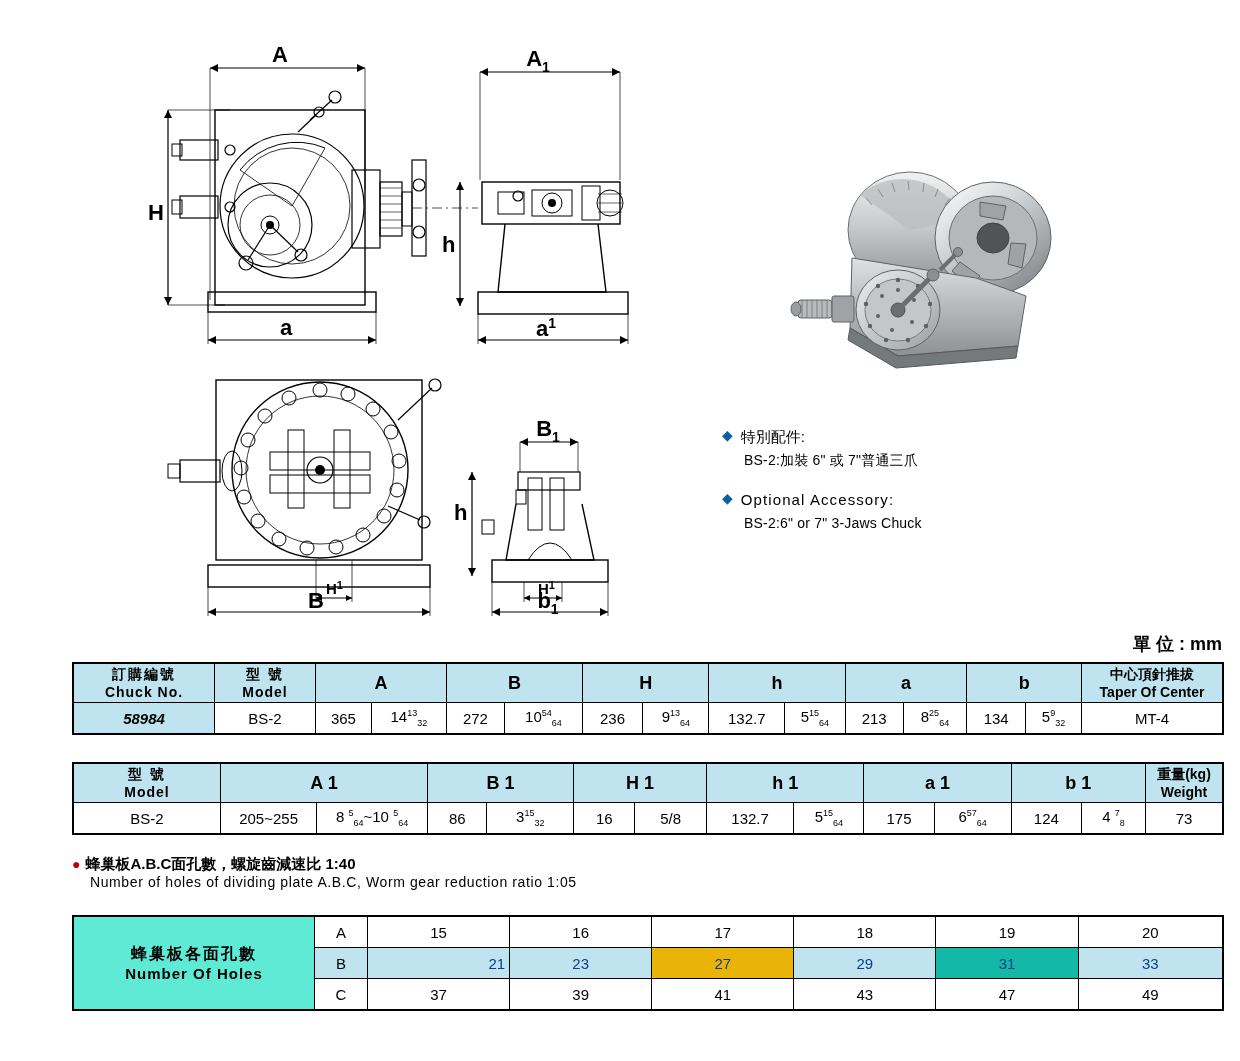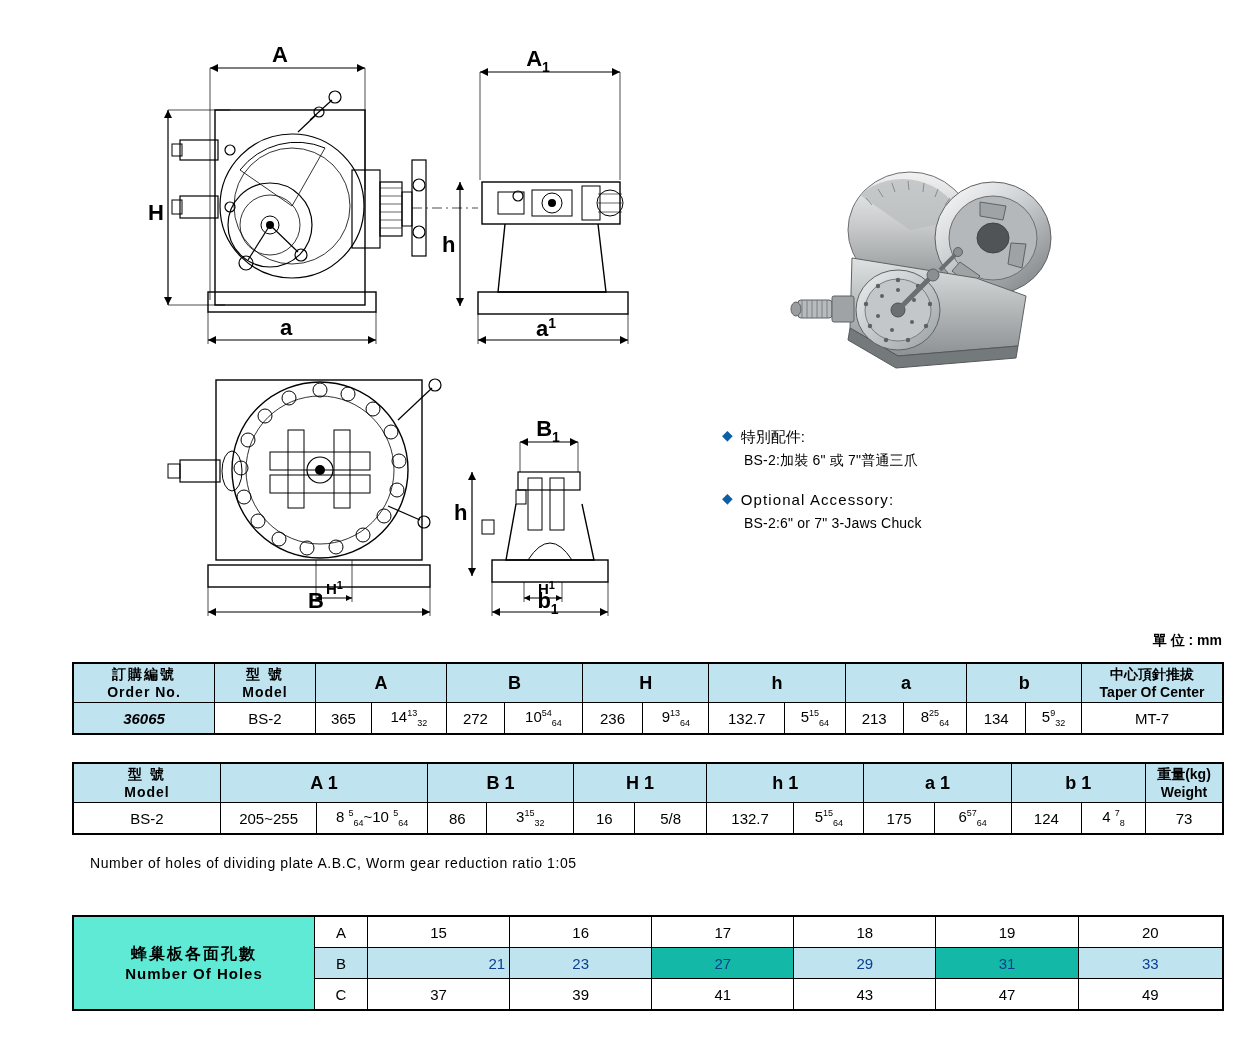--- a/index.html
+++ b/index.html
@@ -20,21 +20,21 @@
 
   
   .notes{position:absolute;left:722px;top:425px;width:480px;font-size:15px;line-height:1.55;}
   .note-row{display:flex;align-items:flex-start;margin-bottom:10px;}
   .diamond{color:#0b5fa5;font-size:14px;margin-right:8px;line-height:1.5;}
   .note-txt{font-size:15px;}
   .note-sub{font-size:14px;margin-left:22px;letter-spacing:.2px;}
   .mono-sp{letter-spacing:1.1px;}
 
   
-  .unit{position:absolute;right:18px;top:632px;font-size:14px;font-weight:bold;}
+  .unit{position:absolute;right:18px;top:632px;font-size:18px;font-weight:bold;}
 
   
   table{border-collapse:collapse;}
   .tbl{position:absolute;border:2px solid #000;}
   .tbl td,.tbl th{border:1px solid #000;text-align:center;vertical-align:middle;font-size:15px;padding:2px 4px;}
   .hdr{background:#bfe3ef;font-weight:bold;}
   .hdr .cn{font-size:14px;display:block;letter-spacing:2px;}
   .hdr .en{font-size:14px;display:block;letter-spacing:1px;}
   .ordercell{background:#bfe3ef;font-style:italic;font-weight:bold;font-size:17px;}
   .frac{font-size:14px;}
@@ -376,53 +376,53 @@
     </div>
   </div>
 
   <div class="unit">單 位 : mm</div>
 
   <table class="tbl" id="table1">
     <tbody>
         <tr>
       <td class="hdr" rowspan="1" style="width:132px;">
         <span class="cn">訂購編號</span>
-        <span class="en">Order No.</span>
+        <span class="en">Chuck No.</span>
       </td>
       <td class="hdr" style="width:92px;">
         <span class="cn">型 號</span>
         <span class="en">Model</span>
       </td>
       <td class="hdr" colspan="2" style="width:152px;font-size:18px;">A</td>
       <td class="hdr" colspan="2" style="width:160px;font-size:18px;">B</td>
       <td class="hdr" colspan="2" style="width:150px;font-size:18px;">H</td>
       <td class="hdr" colspan="2" style="width:158px;font-size:18px;">h</td>
       <td class="hdr" colspan="2" style="width:142px;font-size:18px;">a</td>
       <td class="hdr" colspan="2" style="width:134px;font-size:18px;">b</td>
       <td class="hdr" style="width:132px;">
         <span class="cn" style="letter-spacing:0;">中心頂針推拔</span>
         <span class="en" style="letter-spacing:0;">Taper Of Center</span>
       </td>
     </tr>
     <tr>
-      <td class="ordercell">36065</td>
+      <td class="ordercell">58984</td>
       <td>BS-2</td>
       <td>365</td>
       <td class="frac"><span>14</span><sup>13</sup><sub>32</sub></td>
       <td>272</td>
       <td class="frac"><span>10</span><sup>54</sup><sub>64</sub></td>
       <td>236</td>
       <td class="frac"><span>9</span><sup>13</sup><sub>64</sub></td>
       <td>132.7</td>
       <td class="frac"><span>5</span><sup>15</sup><sub>64</sub></td>
       <td>213</td>
       <td class="frac"><span>8</span><sup>25</sup><sub>64</sub></td>
       <td>134</td>
       <td class="frac"><span>5</span><sup>9</sup><sub>32</sub></td>
-      <td>MT-7</td>
+      <td>MT-4</td>
     </tr>
   </tbody>
     </table>
 
   <table class="tbl" id="table2">
     <tbody>
         <tr>
       <td class="hdr" style="width:138px;">
         <span class="cn">型 號</span>
         <span class="en">Model</span>
@@ -451,20 +451,23 @@
       <td>175</td>
       <td class="frac"><span>6</span><sup>57</sup><sub>64</sub></td>
       <td>124</td>
       <td class="frac"><span>4</span> <sup>7</sup><sub>8</sub></td>
       <td>73</td>
     </tr>
   </tbody>
     </table>
 
   <div class="holesnote">
+    <div>
+      <span class="bullet">●</span><span class="b">蜂巢板A.B.C面孔數，螺旋齒減速比 1:40</span>
+    </div>
     <div class="en2">Number of holes of dividing plate A.B.C, Worm gear reduction ratio 1:05</div>
   </div>
 
   <table class="tbl" id="table3">
     <tbody>
         <tr>
       <td class="lbl-cell" rowspan="3" style="width:232px;">
         <span class="cn">蜂巢板各面孔數</span>
         <span class="en">Number Of Holes</span>
       </td>
@@ -473,21 +476,21 @@
       <td>16</td>
       <td>17</td>
       <td>18</td>
       <td>19</td>
       <td>20</td>
     </tr>
     <tr>
       <td class="rowlbl" style="background:#bfe3ef;">B</td>
       <td class="bluetxt" style="background:#bfe3ef;text-align:right;">21</td>
       <td class="bluetxt" style="background:#bfe3ef;">23</td>
-      <td class="bluetxt" style="background:#14b8a6;">27</td>
+      <td class="bluetxt" style="background:#eab308;">27</td>
       <td class="bluetxt" style="background:#bfe3ef;">29</td>
       <td class="bluetxt" style="background:#14b8a6;">31</td>
       <td class="bluetxt" style="background:#bfe3ef;">33</td>
     </tr>
     <tr>
       <td class="rowlbl">C</td>
       <td>37</td>
       <td>39</td>
       <td>41</td>
       <td>43</td>

